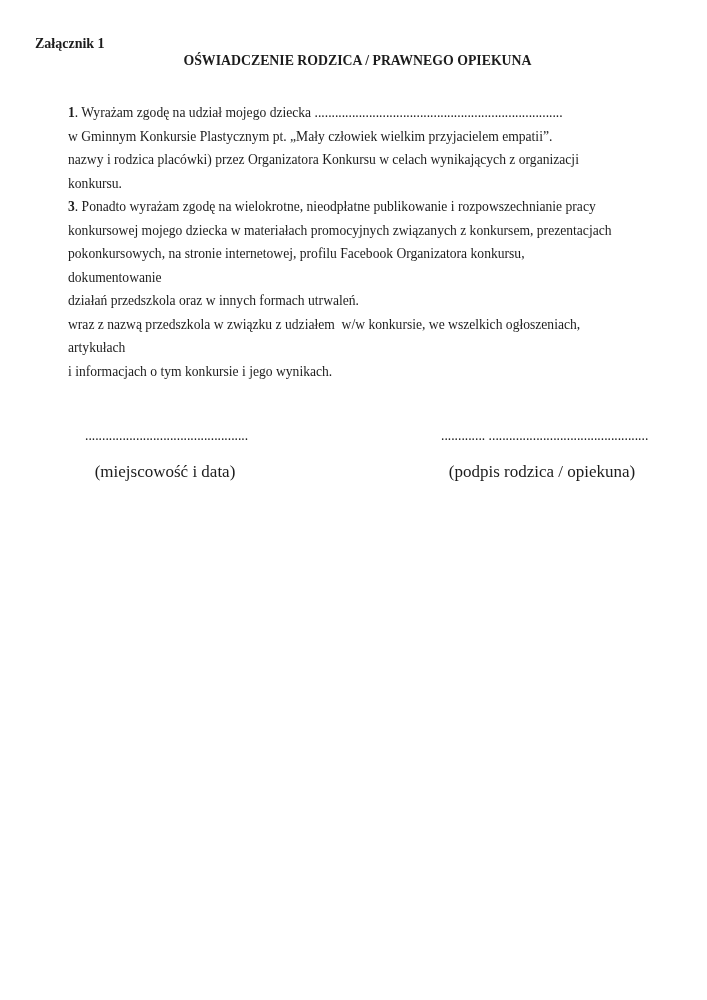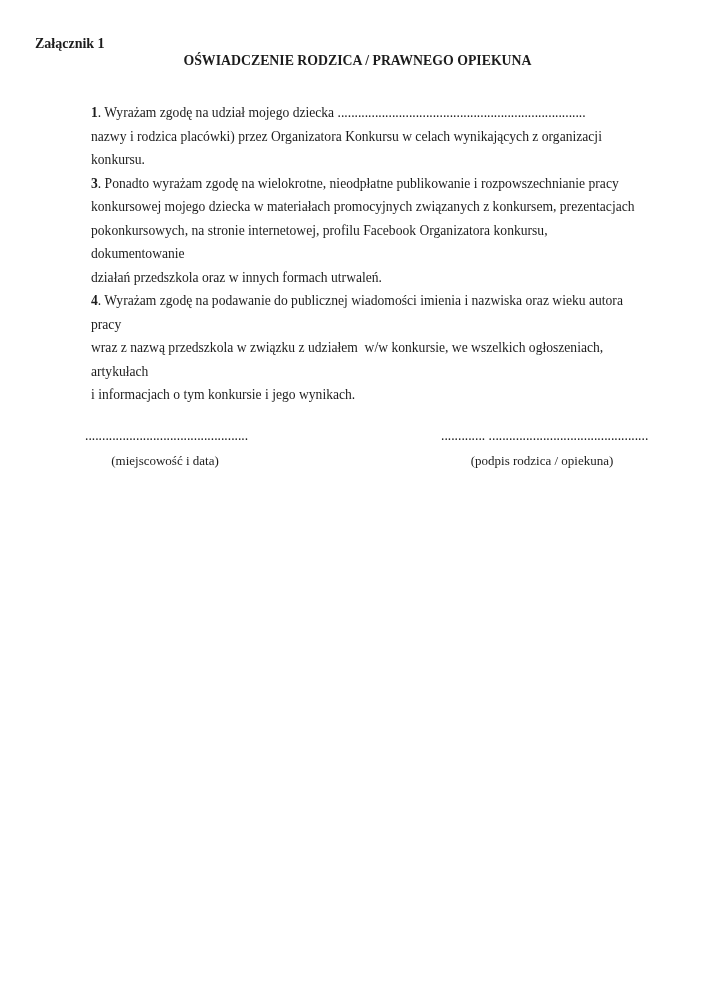--- a/index.html
+++ b/index.html
@@ -30,21 +30,21 @@
     left: 85px;
     top: 52px;
     width: 545px;
     text-align: center;
     font-weight: bold;
     font-size: 13.8px;
     line-height: 18px;
   }
   .content {
     position: absolute;
-    left: 91px;
+    left: 68px;
     top: 101px;
     width: 550px;
     font-size: 13.6px;
   }
   .doc-line {
     line-height: 23.5px;
     white-space: pre-wrap;
   }
   .num {
     font-weight: bold;
@@ -62,46 +62,46 @@
     left: 441px;
     top: 429px;
     width: 202px;
   }
   .sig-dots {
     font-size: 13.6px;
     line-height: 14px;
     white-space: pre;
   }
   .sig-label {
-    font-size: 13px;
+    font-size: 17px;
     line-height: 15px;
-    margin-top: 10px;
+    margin-top: 21px;
   }
 </style>
 </head>
 <body>
 
 <div class="page">
 
   <div class="attachment">Załącznik 1</div>
 
   <div class="doc-title">OŚWIADCZENIE RODZICA / PRAWNEGO OPIEKUNA</div>
 
   <div class="content">
 
     <div class="doc-line"><span class="num">1</span><span>. Wyrażam zgodę na udział mojego dziecka .........................................................................</span></div>
+    <div class="doc-line">w Gminnym Konkursie Plastycznym pt. „Mały człowiek wielkim przyjacielem empatii”.</div>
 
     <div class="doc-line">nazwy i rodzica placówki) przez Organizatora Konkursu w celach wynikających z organizacji konkursu.</div>
 
     <div class="doc-line"><span class="num">3</span><span>. Ponadto wyrażam zgodę na wielokrotne, nieodpłatne publikowanie i rozpowszechnianie pracy</span></div>
     <div class="doc-line">konkursowej mojego dziecka w materiałach promocyjnych związanych z konkursem, prezentacjach</div>
     <div class="doc-line">pokonkursowych, na stronie internetowej, profilu Facebook Organizatora konkursu, dokumentowanie</div>
     <div class="doc-line">działań przedszkola oraz w innych formach utrwaleń.</div>
 
-    <div class="doc-line"><span class="num">4</span><span>. Wyrażam zgodę na podawanie do publicznej wiadomości imienia i nazwiska oraz wieku autora pracy</span></div>
     <div class="doc-line">wraz z nazwą przedszkola w związku z udziałem  w/w konkursie, we wszelkich ogłoszeniach, artykułach</div>
     <div class="doc-line">i informacjach o tym konkursie i jego wynikach.</div>
 
   </div>
 
   <div class="sig sig-left">
     <div class="sig-dots">................................................</div>
     <div class="sig-label">(miejscowość i data)</div>
   </div>
 

